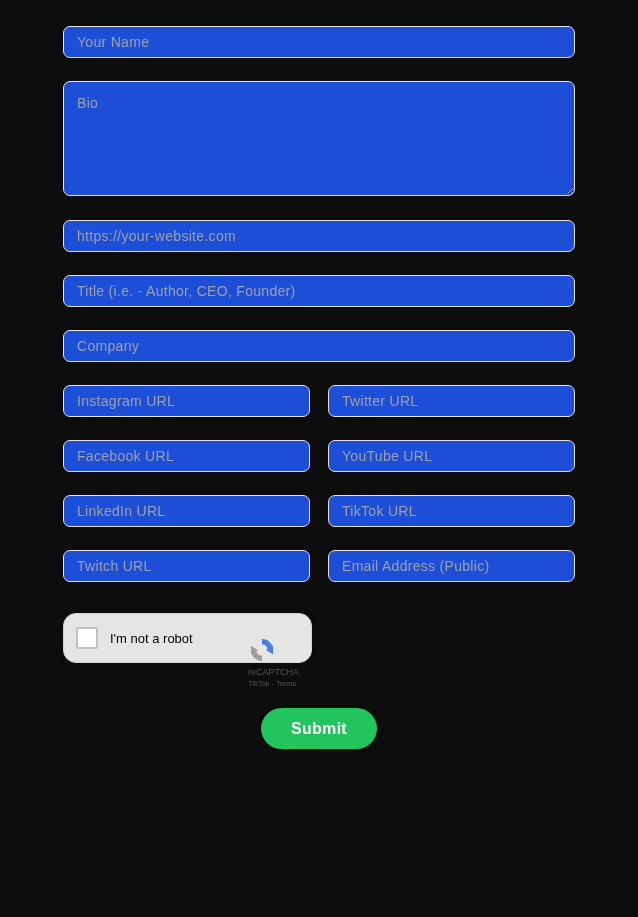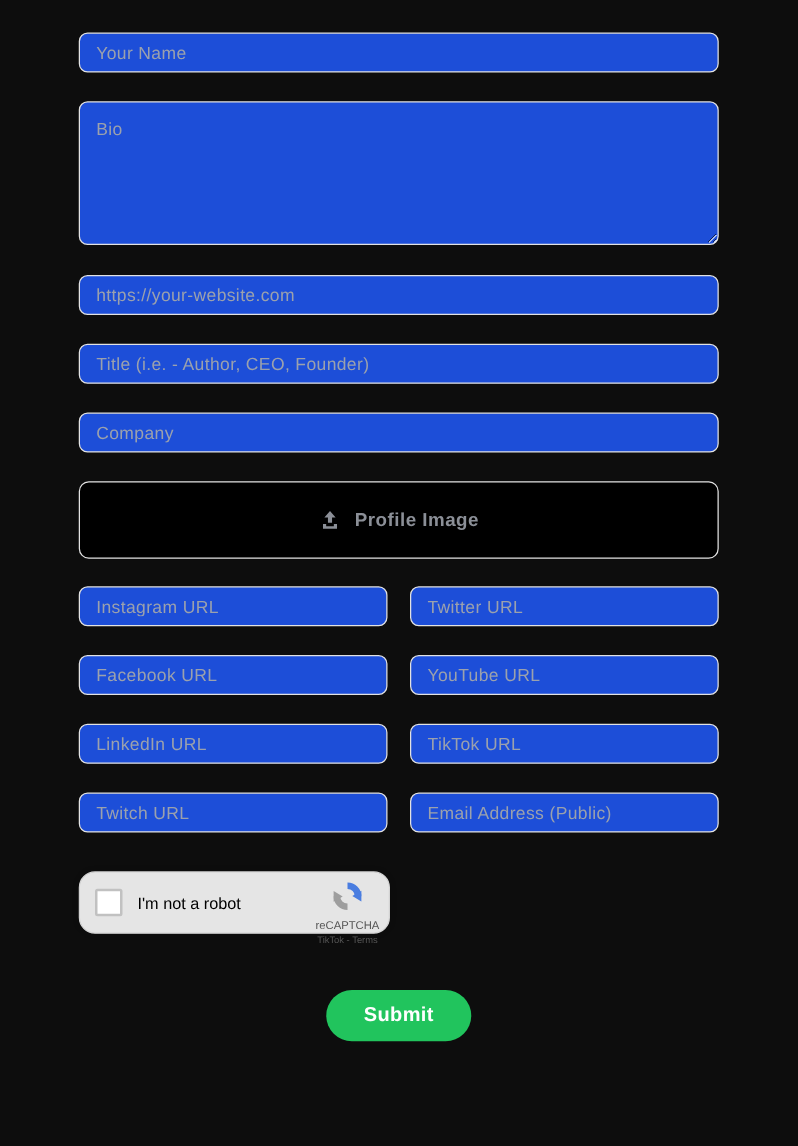--- a/index.html
+++ b/index.html
@@ -90,23 +90,22 @@
     flex: 0 0 auto;
   }
   .recaptcha-label {
     color: #000000;
     font-size: 13px;
     margin-left: 12px;
   }
   .recaptcha-right {
     position: absolute;
     right: 3px;
-    top: 5px;
+    top: 22px;
     width: 60px;
-    text-align: center;
     line-height: 1;
   }
   .recaptcha-right svg { display: inline-block; }
   .recaptcha-brand {
     font-size: 9px;
     color: #555555;
     margin-top: 1px;
   }
   .recaptcha-links {
     font-size: 7.5px;
@@ -145,29 +144,20 @@
 
 
   <textarea class="field" placeholder="Bio" style=""></textarea>
 
   <input type="text" class="field" placeholder="https://your-website.com" style="">
 
   <input type="text" class="field" placeholder="Title (i.e. - Author, CEO, Founder)" style="">
 
   <input type="text" class="field" placeholder="Company" style="">
 
-  <button type="button" class="upload-btn">
-    <span>
-      <svg width="18" height="18" viewBox="0 0 24 24" fill="currentColor" aria-hidden="true">
-        <path d="M12 2.5 L18 9.3 H14.2 V15 H9.8 V9.3 H6 Z"></path>
-        <path d="M4.5 16.2 h3.4 v2.4 h8.2 v-2.4 h3.4 v5 H4.5 Z"></path>
-      </svg>
-    </span>
-    <span>Profile Image</span>
-  </button>
 
   <div class="social-grid">
     <input type="text" class="field" placeholder="Instagram URL" style="">
     <input type="text" class="field" placeholder="Twitter URL" style="">
     <input type="text" class="field" placeholder="Facebook URL" style="">
     <input type="text" class="field" placeholder="YouTube URL" style="">
     <input type="text" class="field" placeholder="LinkedIn URL" style="">
     <input type="text" class="field" placeholder="TikTok URL" style="">
     <input type="text" class="field" placeholder="Twitch URL" style="">
     <input type="text" class="field" placeholder="Email Address (Public)" style="">

